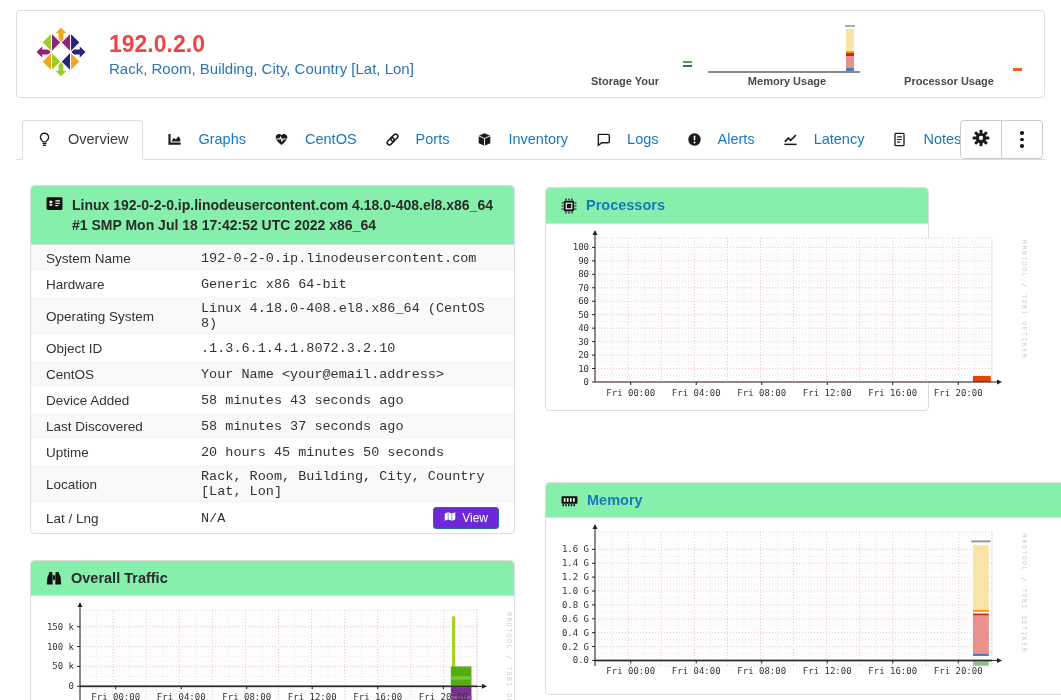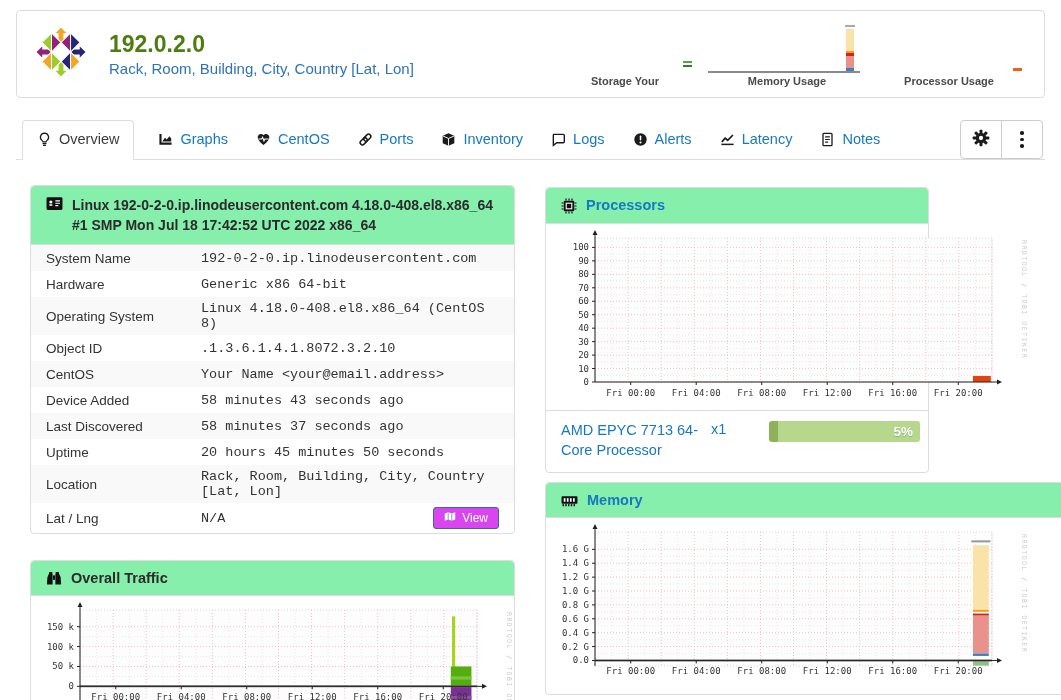--- a/index.html
+++ b/index.html
@@ -5,33 +5,33 @@
   html,body{margin:0;padding:0;}
   body{width:1061px;height:700px;overflow:hidden;background:#fff;
        font-family:"Liberation Sans",sans-serif;color:#333;position:relative;}
 
   
   .devcard{position:absolute;left:16px;top:10px;width:1027px;height:86px;
            border:1px solid #ddd;border-radius:4px;background:#fff;
            display:flex;align-items:center;}
   .devlogo{margin:0 22px 0 18px;flex:0 0 auto;}
   .devtext{display:flex;flex-direction:column;justify-content:center;}
-  .dev-title{font-size:23px;font-weight:bold;color:#4d7c0f;line-height:26px;}
+  .dev-title{font-size:23px;font-weight:bold;color:#ef4444;line-height:26px;}
   .dev-sub{font-size:15px;color:#2e73b8;margin-top:3px;cursor:pointer;}
   .minis{margin-left:auto;margin-right:14px;display:flex;}
   .mini{width:162px;height:74px;position:relative;cursor:pointer;}
   .mini-label{position:absolute;bottom:4px;left:0;right:0;text-align:center;
               font-size:11px;font-weight:bold;color:#4a4a4a;}
   .spark-base{position:absolute;left:2px;right:8px;top:54px;height:2px;background:#8a8a8a;}
   .sk{position:absolute;}
 
   
   .tabs{position:absolute;top:117px;left:16px;width:1029px;height:43px;
         border-bottom:1px solid #ddd;display:flex;align-items:flex-end;box-sizing:border-box;}
-  .tab{display:flex;align-items:center;gap:7px;font-size:14.5px;color:#1778c2;
+  .tab{display:flex;align-items:center;gap:16px;font-size:14.5px;color:#1778c2;
        padding:10px 0 12px;margin:0 14px;cursor:pointer;white-space:nowrap;}
   .tab .ticon{color:#1b1b1b;display:flex;align-items:center;}
   .tab.active{background:#fff;border:1px solid #ddd;border-bottom:1px solid #fff;
               border-radius:4px 4px 0 0;padding:10px 14px 12px;margin:0 10px -1px 6px;color:#3c3c3c;}
   .btngroup{position:absolute;right:18px;top:120px;height:37px;border:1px solid #ccc;
             border-radius:4px;background:#fff;display:flex;align-items:stretch;}
   .btn-seg{width:40px;display:flex;align-items:center;justify-content:center;
            color:#1b1b1b;cursor:pointer;}
   .btn-seg + .btn-seg{border-left:1px solid #ccc;}
   .vdots{display:flex;flex-direction:column;gap:3px;}
@@ -43,21 +43,21 @@
            padding:9px 15px;font-weight:bold;font-size:14.5px;display:flex;gap:9px;align-items:flex-start;color:#2b2b2b;}
   .panel-h .picon{display:flex;padding-top:1px;color:#111;}
   .panel-h.blue-title span.ptitle{color:#1778c2;}
 
   #sys-panel{left:30px;top:185px;width:485px;}
   #sys-panel .panel-h{font-size:14px;line-height:20px;}
   .srow{display:flex;padding:4px 15px;font-size:13.5px;align-items:center;min-height:18px;}
   .srow:nth-child(odd){background:#f9f9f9;}
   .slabel{width:155px;flex:0 0 auto;}
   .sval{flex:1;font-family:Liberation Mono, monospace;}
-  .view-btn{background:#d946ef;border:1px solid #2e6da4;color:#fff;font-size:12px;
+  .view-btn{background:#6d28d9;border:1px solid #2e6da4;color:#fff;font-size:12px;
             border-radius:3px;padding:3px 10px;display:inline-flex;gap:6px;align-items:center;
             cursor:pointer;font-family:inherit;}
 
   #traffic-panel{left:30px;top:560px;width:485px;height:245px;}
   #proc-panel{left:545px;top:187px;width:384px;}
   #mem-panel{left:545px;top:482px;width:567px;}
   .rrd{display:block;margin:4px 1px 2px 1px;cursor:pointer;}
 
   .cpu-row{border-top:1px solid #ddd;display:flex;padding:9px 8px 12px 15px;align-items:flex-start;}
   .cpu-name{width:150px;flex:0 0 auto;font-size:14.5px;color:#1778c2;line-height:20px;cursor:pointer;}
@@ -477,28 +477,20 @@
         <line x1="214.73999999999998" y1="154" x2="214.73999999999998" y2="157" stroke="#222" stroke-width="1"></line>
         <text x="214.73999999999998" y="168" text-anchor="middle" font-family="&quot;DejaVu Sans Mono&quot;,monospace" font-size="9px" fill="#333">Fri 08:00</text>
         <line x1="280.245" y1="154" x2="280.245" y2="157" stroke="#222" stroke-width="1"></line>
         <text x="280.245" y="168" text-anchor="middle" font-family="&quot;DejaVu Sans Mono&quot;,monospace" font-size="9px" fill="#333">Fri 12:00</text>
         <line x1="345.75" y1="154" x2="345.75" y2="157" stroke="#222" stroke-width="1"></line>
         <text x="345.75" y="168" text-anchor="middle" font-family="&quot;DejaVu Sans Mono&quot;,monospace" font-size="9px" fill="#333">Fri 16:00</text>
         <line x1="411.255" y1="154" x2="411.255" y2="157" stroke="#222" stroke-width="1"></line>
         <text x="411.255" y="168" text-anchor="middle" font-family="&quot;DejaVu Sans Mono&quot;,monospace" font-size="9px" fill="#333">Fri 20:00</text>
         <text x="475" y="12" font-family="&quot;DejaVu Sans Mono&quot;,monospace" font-size="6.5px" fill="#c9c9c9" letter-spacing="1.5" transform="rotate(90 475 12)">RRDTOOL / TOBI OETIKER</text>
       </svg></div>
-  <div class="cpu-row">
-    <div class="cpu-name">AMD EPYC 7713 64-Core Processor</div>
-    <div class="cpu-count">x1</div>
-    <div class="pbar">
-      <div class="pbar-fill" style="width: 5%;"></div>
-      <div class="pbar-label">5%</div>
-    </div>
-  </div>
 </div>
 
 <div class="panel" id="mem-panel">
   <div class="panel-h blue-title">
     <span class="picon">
       <svg width="17" height="15" viewBox="0 0 16 14">
           <rect x="0.5" y="3" width="15" height="7" rx="0.8" fill="currentColor"></rect>
           <g fill="#fff">
             <rect x="2.6" y="4.8" width="1.6" height="3.4"></rect>
             <rect x="5.5" y="4.8" width="1.6" height="3.4"></rect>

